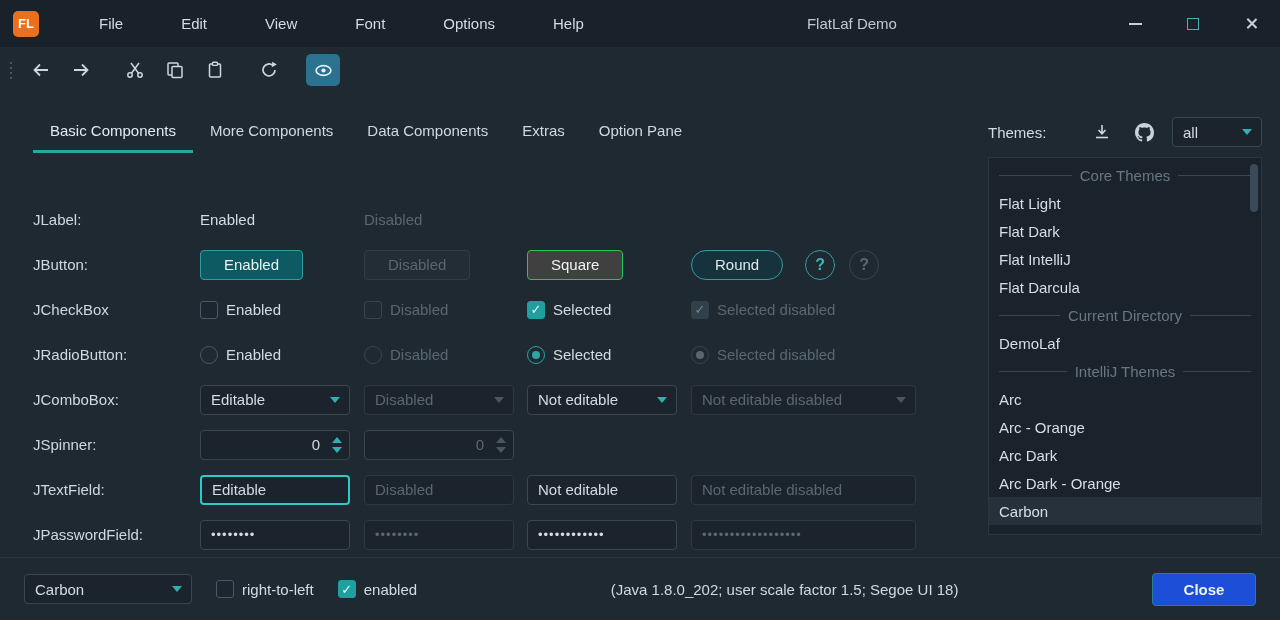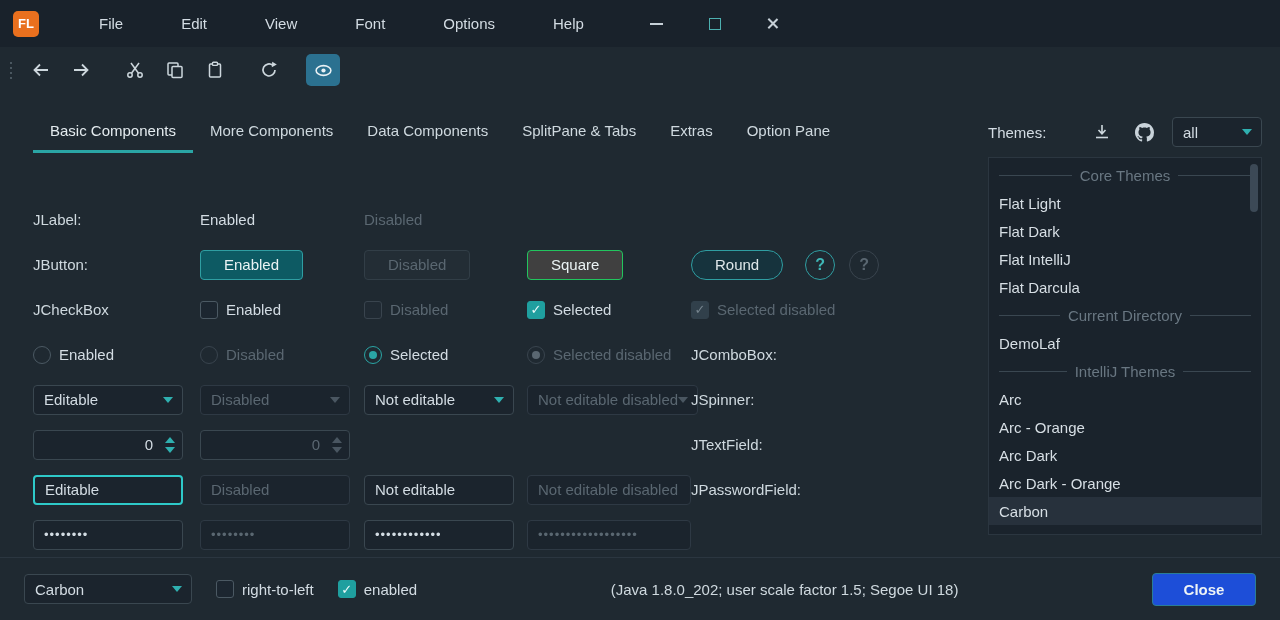--- a/index.html
+++ b/index.html
@@ -125,20 +125,21 @@
 <div class="window">
 
   <div class="titlebar">
     <div class="logo">FL</div>
     <div class="menu-item">File</div>
     <div class="menu-item">Edit</div>
     <div class="menu-item">View</div>
     <div class="menu-item">Font</div>
     <div class="menu-item">Options</div>
     <div class="menu-item">Help</div>
+    <div class="title">FlatLaf Demo</div>
     <div class="win-btns">
       <div class="win-btn">
           <span class="min-glyph"></span>
         </div>
       <div class="win-btn">
           <span class="max-glyph"></span>
         </div>
       <div class="win-btn">
           <span class="close-glyph"></span>
         </div>
@@ -196,21 +197,20 @@
     </div>
   </div>
 
   <div class="main">
     <div class="left">
 
       <div class="tabstrip">
         <div class="tab selected">Basic Components</div>
         <div class="tab">More Components</div>
         <div class="tab">Data Components</div>
-        <div class="tab">SplitPane &amp; Tabs</div>
         <div class="tab">Extras</div>
         <div class="tab">Option Pane</div>
       </div>
 
       <div class="component-grid">
 
         <div class="cell">
             <span class="row-label">JLabel:</span>
           </div>
         <div class="cell">
@@ -255,20 +255,23 @@
           </div>
         <div class="cell">
             <span class="cb checked">✓</span>
             <span>Selected</span>
           </div>
         <div class="cell">
             <span class="cb checked disabled">✓</span>
             <span class="txt-disabled">Selected disabled</span>
           </div>
 
+        <div class="cell">
+            <span class="row-label">JRadioButton:</span>
+          </div>
         <div class="cell">
             <span class="rb"></span>
             <span>Enabled</span>
           </div>
         <div class="cell">
             <span class="rb disabled"></span>
             <span class="txt-disabled">Disabled</span>
           </div>
         <div class="cell">
             <span class="rb selected"></span>

